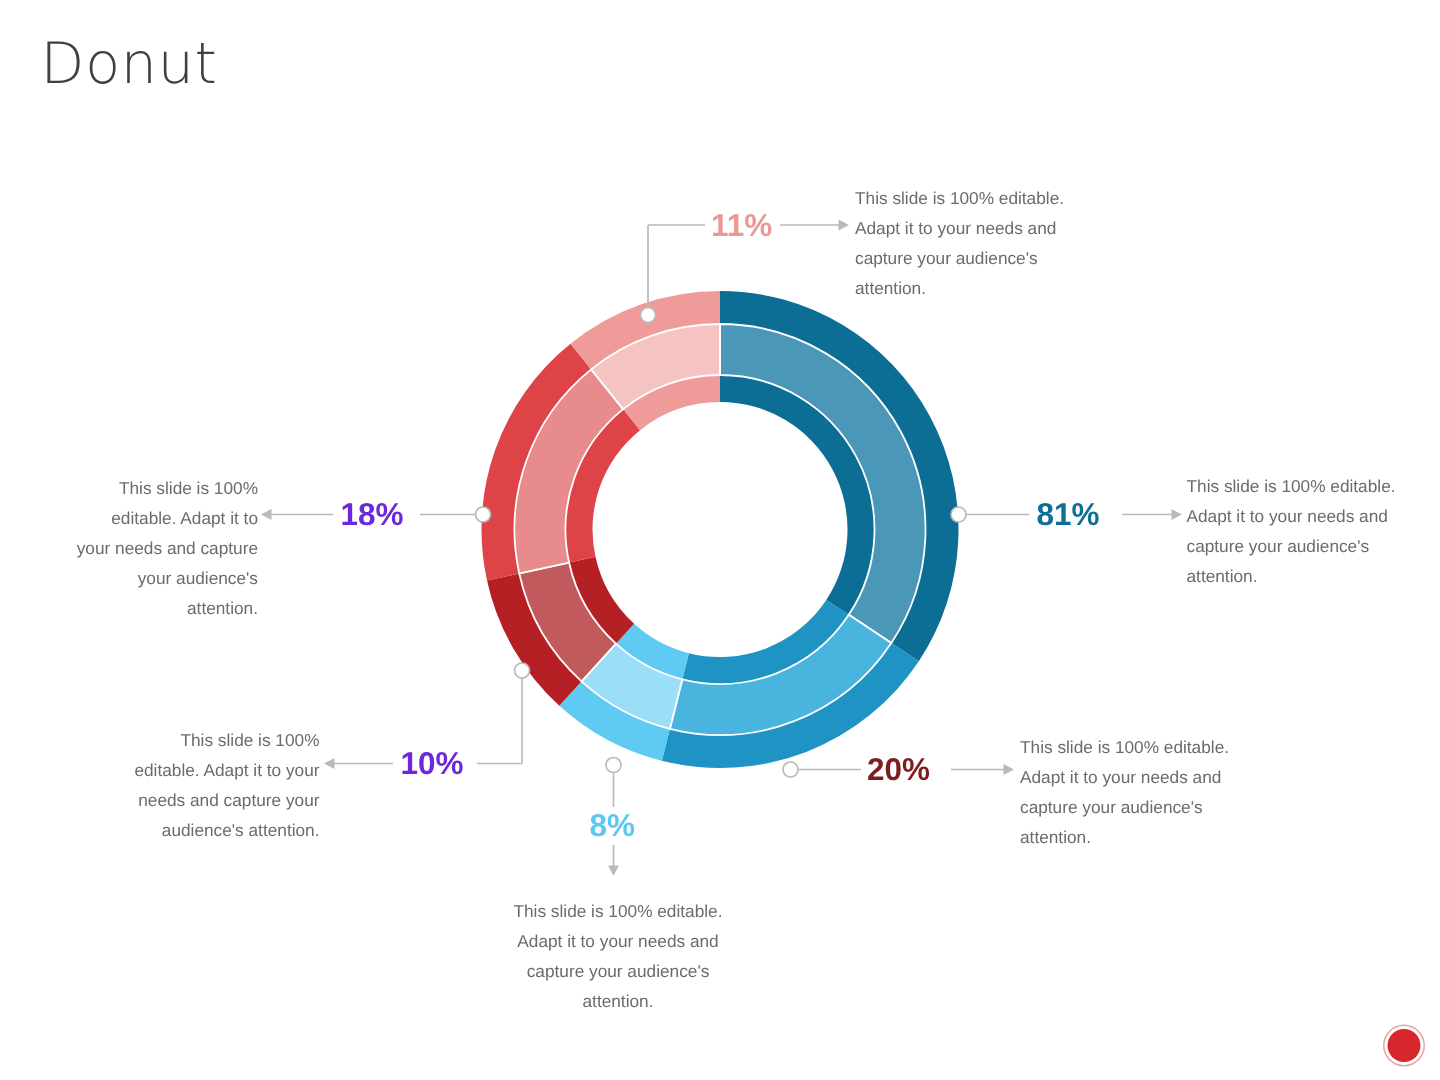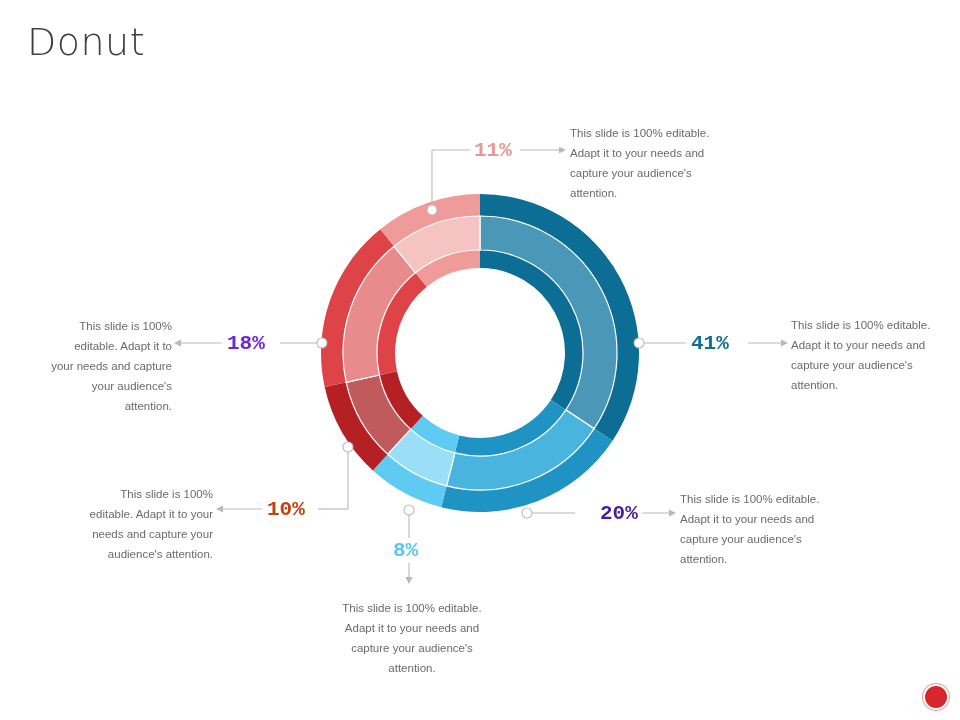--- a/index.html
+++ b/index.html
@@ -37,21 +37,21 @@
   
   #chart-svg {
     position: absolute;
     left: 0; top: 0;
     width: 960px;
     height: 720px;
   }
   
   .pct-label {
     position: absolute;
-    font-family: Liberation Mono, monospace;
+    font-family: Liberation Sans, sans-serif;
     font-weight: bold;
     font-size: 21px;
     letter-spacing: 0px;
     white-space: nowrap;
     background: #ffffff;
     padding: 0 4px;
   }
   
   .desc {
     position: absolute;
@@ -138,24 +138,24 @@
     <g id="g-dots">
         <circle cx="432" cy="210" r="5" fill="#ffffff" stroke="#b9b9b9" stroke-width="1.1"></circle>
         <circle cx="639" cy="343" r="5" fill="#ffffff" stroke="#b9b9b9" stroke-width="1.1"></circle>
         <circle cx="527" cy="513" r="5" fill="#ffffff" stroke="#b9b9b9" stroke-width="1.1"></circle>
         <circle cx="409" cy="510" r="5" fill="#ffffff" stroke="#b9b9b9" stroke-width="1.1"></circle>
         <circle cx="348" cy="447" r="5" fill="#ffffff" stroke="#b9b9b9" stroke-width="1.1"></circle>
         <circle cx="322" cy="343" r="5" fill="#ffffff" stroke="#b9b9b9" stroke-width="1.1"></circle>
       </g>
   </svg>
 
-  <div class="pct-label" id="pct-35" style="left: 687px; top: 332px; color: rgb(14, 111, 150);">41%</div>
-  <div class="pct-label" id="pct-20" style="left: 596px; top: 502px; color: #4c1d95;">20%</div>
+  <div class="pct-label" id="pct-35" style="left: 687px; top: 332px; color: rgb(14, 111, 150);">81%</div>
+  <div class="pct-label" id="pct-20" style="left: 574px; top: 502px; color: #7f1d1d;">20%</div>
   <div class="pct-label" id="pct-8" style="left: 389px; top: 539px; color: rgb(90, 200, 240);">8%</div>
-  <div class="pct-label" id="pct-10" style="left: 263px; top: 498px; color: #c2410c;">10%</div>
+  <div class="pct-label" id="pct-10" style="left: 263px; top: 498px; color: #6d28d9;">10%</div>
   <div class="pct-label" id="pct-18" style="left: 223px; top: 332px; color: #6d28d9;">18%</div>
   <div class="pct-label" id="pct-11" style="left: 470px; top: 139px; color: rgb(232, 153, 150);">11%</div>
 
   <div class="desc right" id="desc-35" style="left: 791px; top: 315px; width: 146px;">This slide is 100% editable. Adapt it to your needs and capture your audience's attention.</div>
   <div class="desc right" id="desc-20" style="left: 680px; top: 489px; width: 148px;">This slide is 100% editable. Adapt it to your needs and capture your audience's attention.</div>
   <div class="desc center" id="desc-8" style="left: 342px; top: 598px; width: 140px;">This slide is 100% editable. Adapt it to your needs and capture your audience's attention.</div>
   <div class="desc left" id="desc-10" style="left: 88px; top: 484px; width: 125px;">This slide is 100% editable. Adapt it to your needs and capture your audience's attention.</div>
   <div class="desc left" id="desc-18" style="left: 50px; top: 316px; width: 122px;">This slide is 100% editable. Adapt it to your needs and capture your audience's attention.</div>
   <div class="desc right" id="desc-11" style="left: 570px; top: 123px; width: 152px;">This slide is 100% editable. Adapt it to your needs and capture your audience's attention.</div>
 

